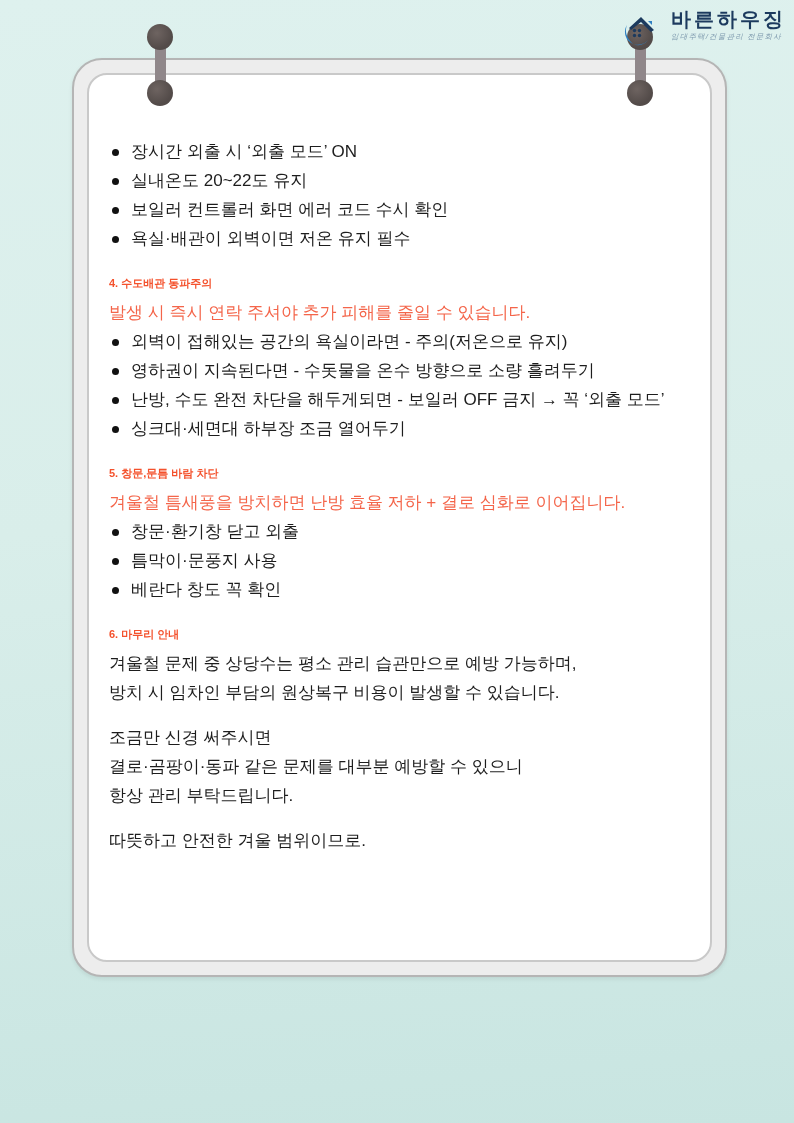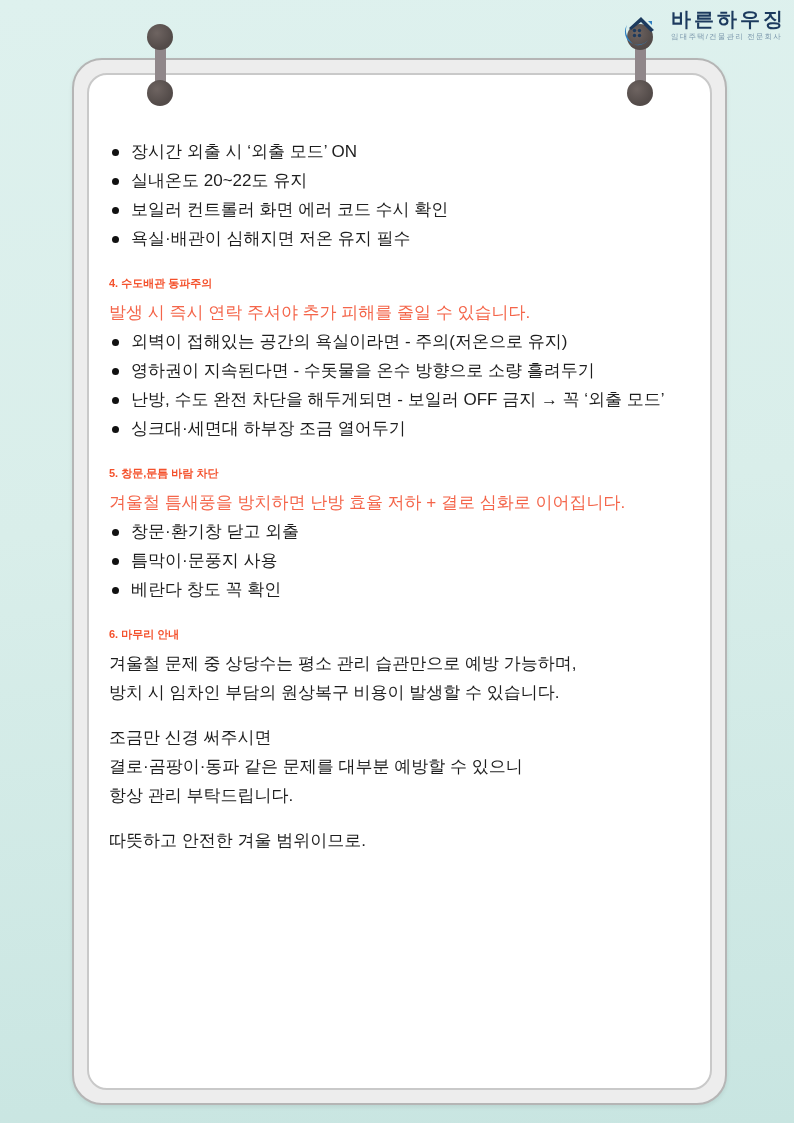--- a/index.html
+++ b/index.html
@@ -15,24 +15,24 @@
   .page{
     position:relative; width:794px; height:1123px; overflow:hidden;
     font-family:"Liberation Sans","DejaVu Sans",sans-serif;
     background:linear-gradient(175deg,var(--bg-top) 0%,#d9eeea 45%,var(--bg-bottom) 100%);
   }
   
   .logo{position:absolute; top:7px; right:8px; display:flex; align-items:flex-start; gap:12px; z-index:6;}
   .logo svg{display:block; margin-top:4px;}
   .logo-text{display:flex; flex-direction:column; align-items:flex-start;}
   .logo-title{font-size:20px; font-weight:bold; color:var(--logo-navy); letter-spacing:3px; line-height:24px; white-space:nowrap;}
-  .logo-subtitle{font-size:7.5px; color:var(--logo-sub); letter-spacing:1.2px; margin-top:1px; white-space:nowrap;}
+  .logo-subtitle{font-size:7.5px; color:var(--logo-sub); letter-spacing:1.2px; margin-top:1px; white-space:nowrap;font-style:italic;}
   
   .card-outer{
-    position:absolute; left:72px; top:58px; width:655px; height:1047px;
+    position:absolute; left:72px; top:58px; width:655px; height:919px;
     background:var(--card-outer); border:2px solid var(--card-outer-border); border-radius:30px;
     box-shadow:0 2px 4px rgba(0,0,0,0.08); z-index:1;
   }
   .card-inner{
     position:absolute; left:13px; top:13px; right:13px; bottom:13px;
     background:var(--card-inner); border:2px solid var(--card-inner-border); border-radius:20px;
   }
   
   .pin{position:absolute; width:28px; height:84px; top:24px; z-index:5;}
   .pin-left{left:146px;} .pin-right{left:626px;}
@@ -77,21 +77,21 @@
   </div>
 
   <div class="card-outer">
     <div class="card-inner">
       <div class="content">
 
         <ul class="bullets block">
           <li>장시간 외출 시 ‘외출 모드’ ON</li>
           <li>실내온도 20~22도 유지</li>
           <li>보일러 컨트롤러 화면 에러 코드 수시 확인</li>
-          <li>욕실·배관이 심해지면 저온 유지 필수</li>
+          <li>욕실·배관이 외벽이면 저온 유지 필수</li>
         </ul>
 
         <div class="block">
           <div class="section-heading">4. 수도배관 동파주의</div>
           <div class="lead-orange">발생 시 즉시 연락 주셔야 추가 피해를 줄일 수 있습니다.</div>
           <ul class="bullets">
             <li>외벽이 접해있는 공간의 욕실이라면 - 주의(저온으로 유지)</li>
             <li>영하권이 지속된다면 - 수돗물을 온수 방향으로 소량 흘려두기</li>
             <li>난방, 수도 완전 차단을 해두게되면 - 보일러 OFF 금지 → 꼭 ‘외출 모드’</li>
             <li>싱크대·세면대 하부장 조금 열어두기</li>

